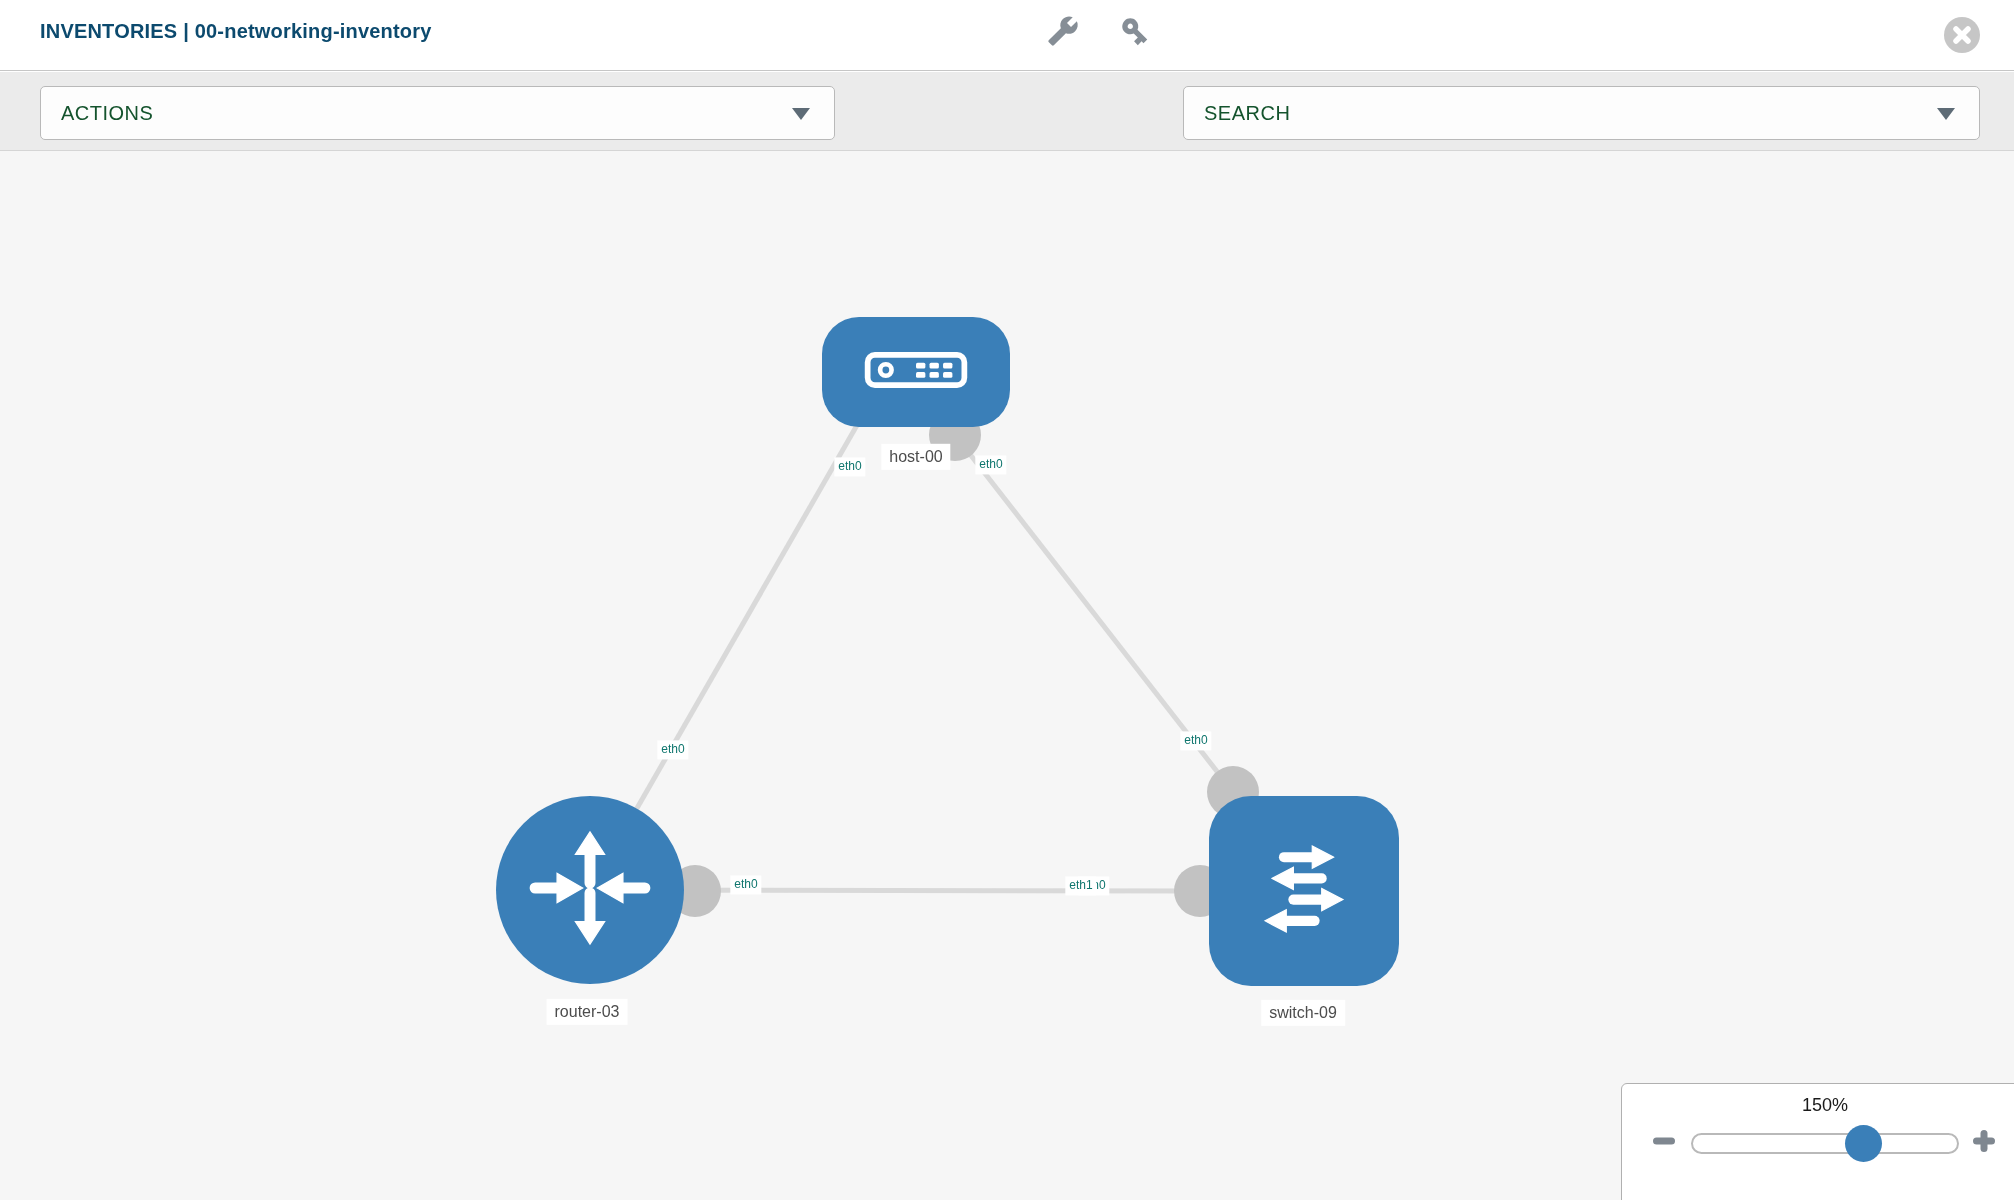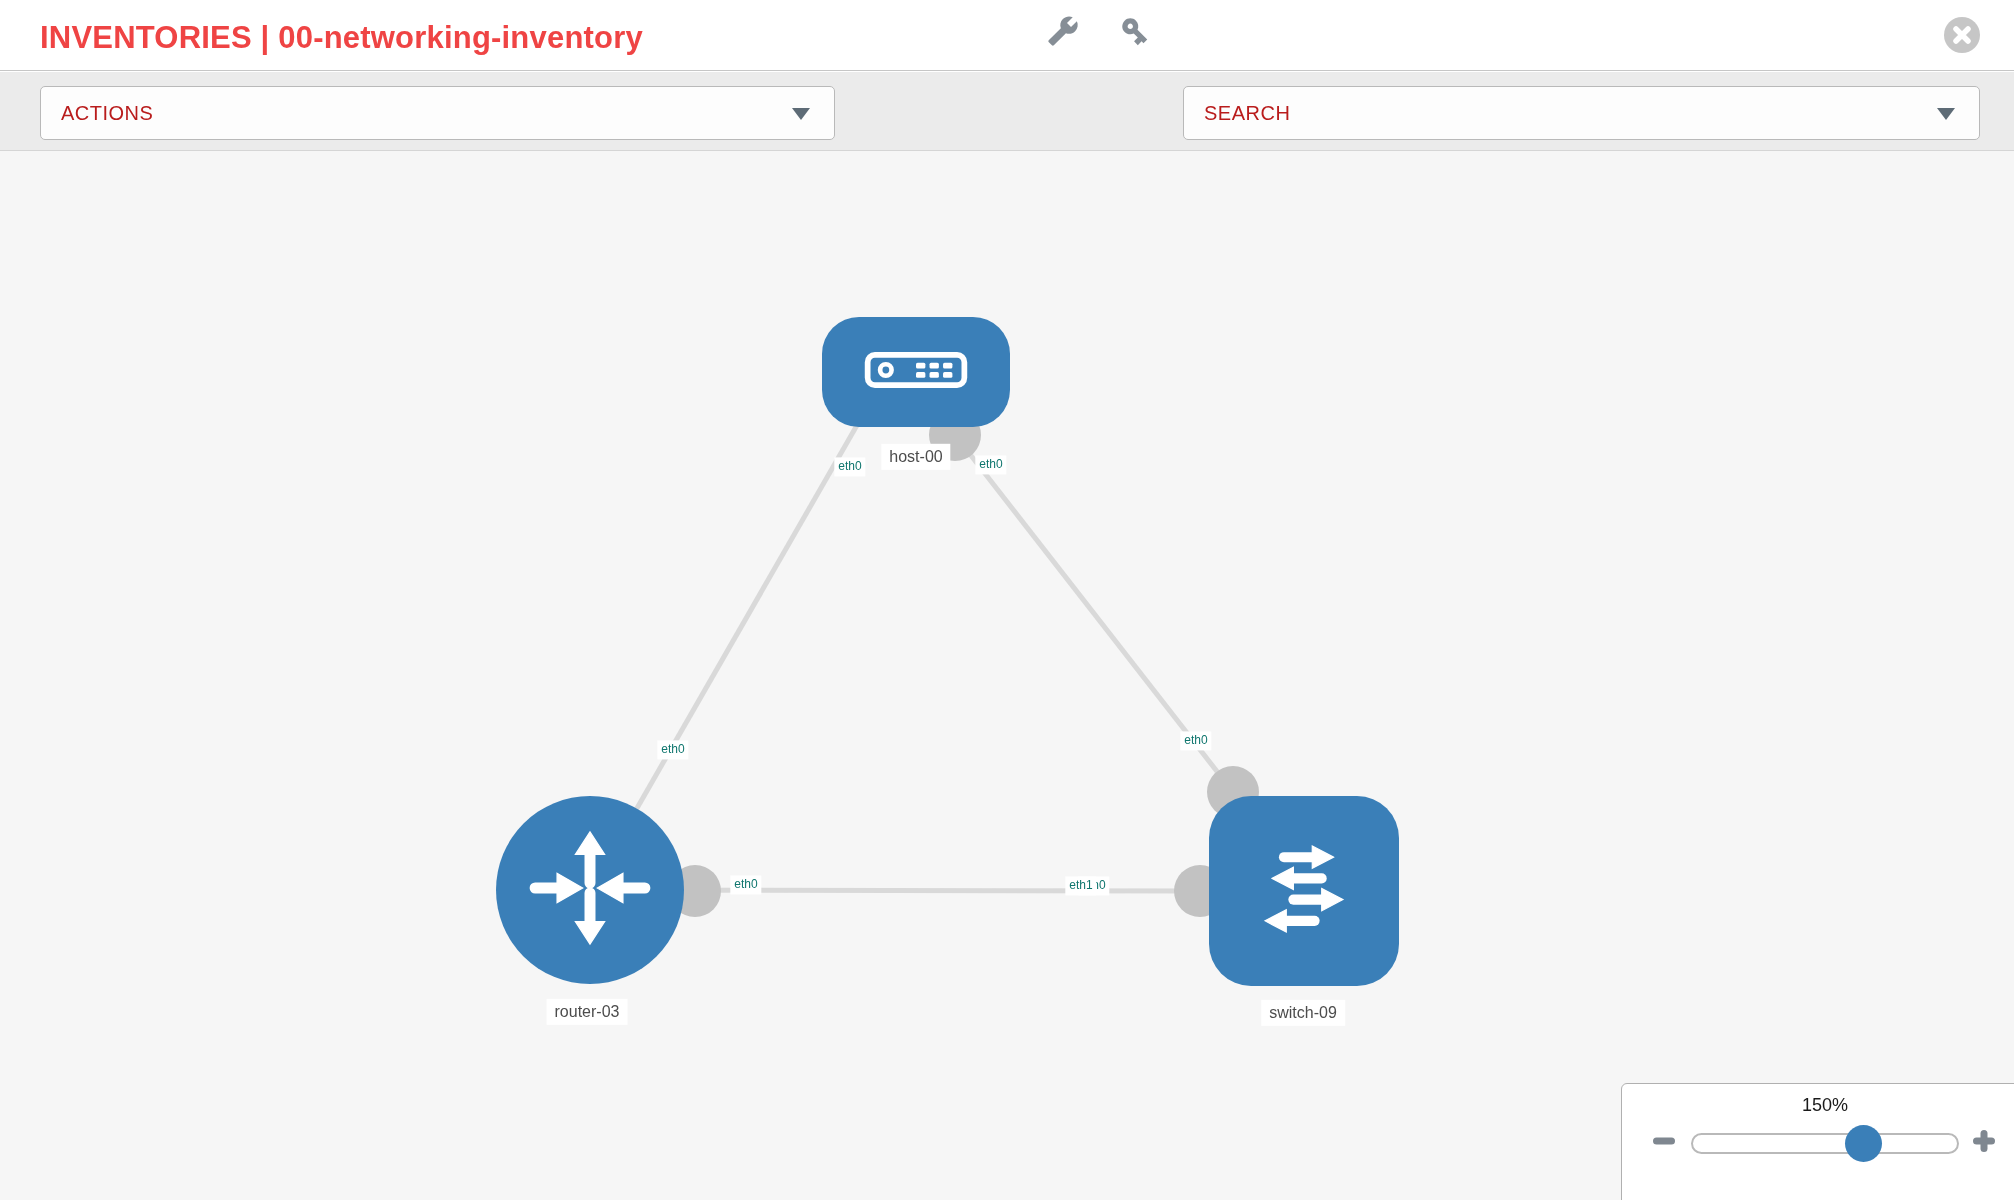--- a/index.html
+++ b/index.html
@@ -5,31 +5,31 @@
   * { margin:0; padding:0; box-sizing:border-box; }
   html,body { width:2014px; height:1200px; overflow:hidden;
     font-family:"Liberation Sans", sans-serif; background:#ffffff; }
 
   .app { position:relative; width:2014px; height:1200px; }
 
   
   .header { position:absolute; left:0; top:0; width:100%; height:71px;
     background:#ffffff; border-bottom:1px solid #c6c6c6; }
   .page-title { position:absolute; left:40px; top:20px;
-    font-size:31px; font-weight:bold; color:#ef4444; letter-spacing:0.2px; }
+    font-size:20px; font-weight:bold; color:#0c4a6e; letter-spacing:0.2px; }
   .close-btn { position:absolute; right:33px; top:16px; width:38px; height:38px;
     border:none; background:transparent; cursor:pointer; }
 
   
   .toolbar { position:absolute; left:0; top:72px; width:100%; height:79px;
     background:#ebebeb; border-bottom:1px solid #d5d5d5; }
   .select { position:absolute; top:14px; height:54px; background:#fdfdfd;
     border:1px solid #b9b9b9; border-radius:5px; display:flex;
     align-items:center; cursor:pointer; }
-  .select .ph { margin-left:20px; font-size:20px; color:#b91c1c; letter-spacing:0.5px; }
+  .select .ph { margin-left:20px; font-size:20px; color:#14532d; letter-spacing:0.5px; }
   .select .chev { position:absolute; right:24px; top:50%; margin-top:-5px;
     width:0; height:0; border-left:9px solid transparent;
     border-right:9px solid transparent; border-top:12px solid #5d6b76; }
   .select.actions { left:40px; width:795px; }
   .select.search  { left:1183px; width:797px; }
   .tools { position:absolute; left:1046px; top:94px; margin-top:-79px;
     display:flex; gap:38px; top:21px; }
   .tool { width:34px; height:34px; display:flex; align-items:center;
     justify-content:center; cursor:pointer; }
 

